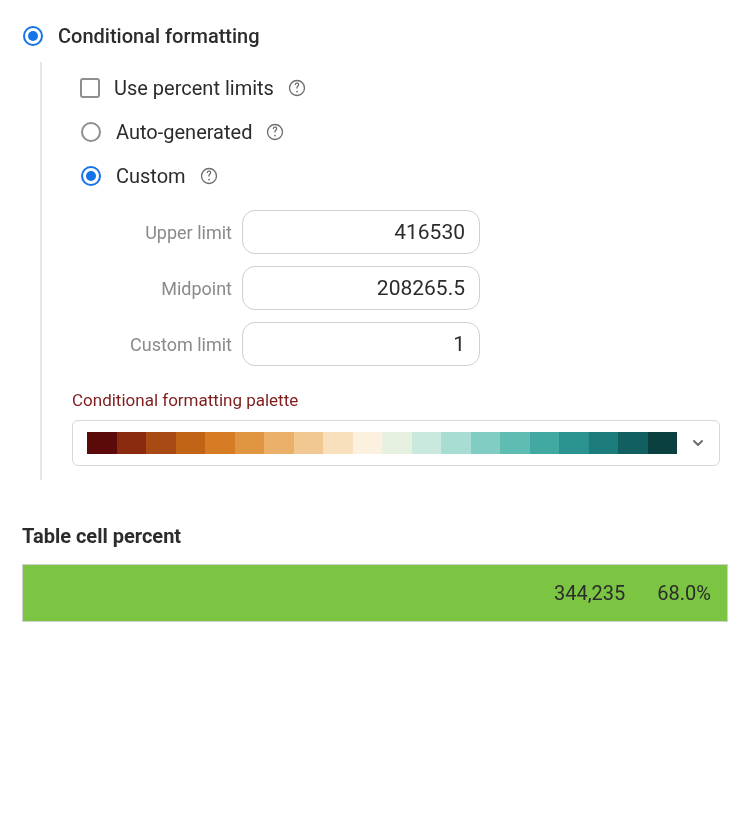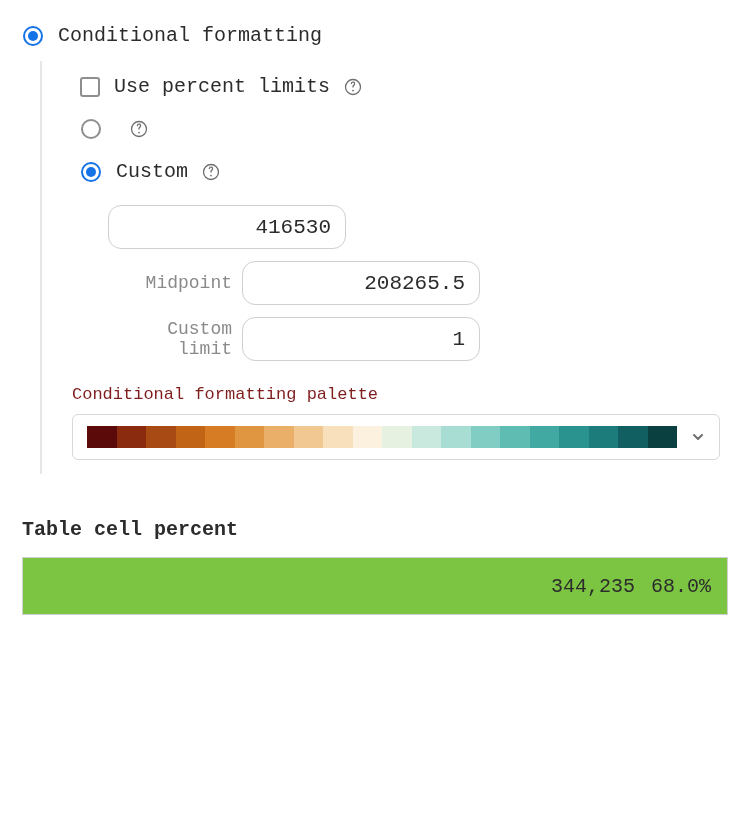--- a/index.html
+++ b/index.html
@@ -6,21 +6,20 @@
   html, body {
     margin: 0;
     padding: 0;
     font-family: -apple-system, BlinkMacSystemFont, "Segoe UI", Roboto, Helvetica, Arial, sans-serif;
     color: #2c2c2c;
     background: #ffffff;
   }
   .page {
     width: 750px;
     padding: 16px 22px 30px 22px;
-    font-family: Liberation Mono, monospace;
   }
   .radio-row, .check-row {
     display: flex;
     align-items: center;
     padding: 8px 0;
   }
   .radio-outer {
     width: 22px;
     height: 22px;
     margin-right: 14px;
@@ -140,21 +139,21 @@
     margin-top: 16px;
     height: 58px;
     border: 1px solid #d0d0d0;
     display: flex;
     align-items: center;
     justify-content: flex-end;
     padding: 0 16px;
     font-size: 20px;
     color: #2c2c2c;
   }
-  .preview-value { margin-right: 16px; }
+  .preview-value { margin-right: 32px; }
 </style>
 </head>
 <body>
 
 <div class="page">
 
   <div class="radio-row">
     <span class="radio-outer">
       <svg width="22" height="22" viewBox="0 0 22 22">
         <circle cx="11" cy="11" r="9" fill="none" stroke="#1473e6" stroke-width="2"></circle>
@@ -177,20 +176,21 @@
         </svg>
       </span>
     </div>
 
     <div class="child-row">
       <span class="radio-outer">
         <svg width="22" height="22" viewBox="0 0 22 22">
           <circle cx="11" cy="11" r="9" fill="none" stroke="#8e8e8e" stroke-width="2"></circle>
         </svg>
       </span>
+      <span class="radio-label">Auto-generated</span>
       <span class="info-icon">
         <svg width="18" height="18" viewBox="0 0 18 18">
           <circle cx="9" cy="9" r="7.5" fill="none" stroke="#6e6e6e" stroke-width="1.3"></circle>
           <path d="M7.4 5.5 a1.6 1.6 0 1 1 2.8 1.2 c-0.6 0.6 -1.2 1 -1.2 1.9 v0.4" fill="none" stroke="#6e6e6e" stroke-width="1.3" stroke-linecap="round"></path>
           <circle cx="9" cy="12.6" r="0.9" fill="#6e6e6e"></circle>
         </svg>
       </span>
     </div>
 
     <div class="child-row">
@@ -205,20 +205,21 @@
         <svg width="18" height="18" viewBox="0 0 18 18">
           <circle cx="9" cy="9" r="7.5" fill="none" stroke="#6e6e6e" stroke-width="1.3"></circle>
           <path d="M7.4 5.5 a1.6 1.6 0 1 1 2.8 1.2 c-0.6 0.6 -1.2 1 -1.2 1.9 v0.4" fill="none" stroke="#6e6e6e" stroke-width="1.3" stroke-linecap="round"></path>
           <circle cx="9" cy="12.6" r="0.9" fill="#6e6e6e"></circle>
         </svg>
       </span>
     </div>
 
     <div class="limits">
       <div class="limit-row">
+        <span class="limit-label">Upper limit</span>
         <input class="limit-input" type="text" value="416530" style="">
       </div>
       <div class="limit-row">
         <span class="limit-label">Midpoint</span>
         <input class="limit-input" type="text" value="208265.5" style="">
       </div>
       <div class="limit-row">
         <span class="limit-label">Custom limit</span>
         <input class="limit-input" type="text" value="1" style="">
       </div>

